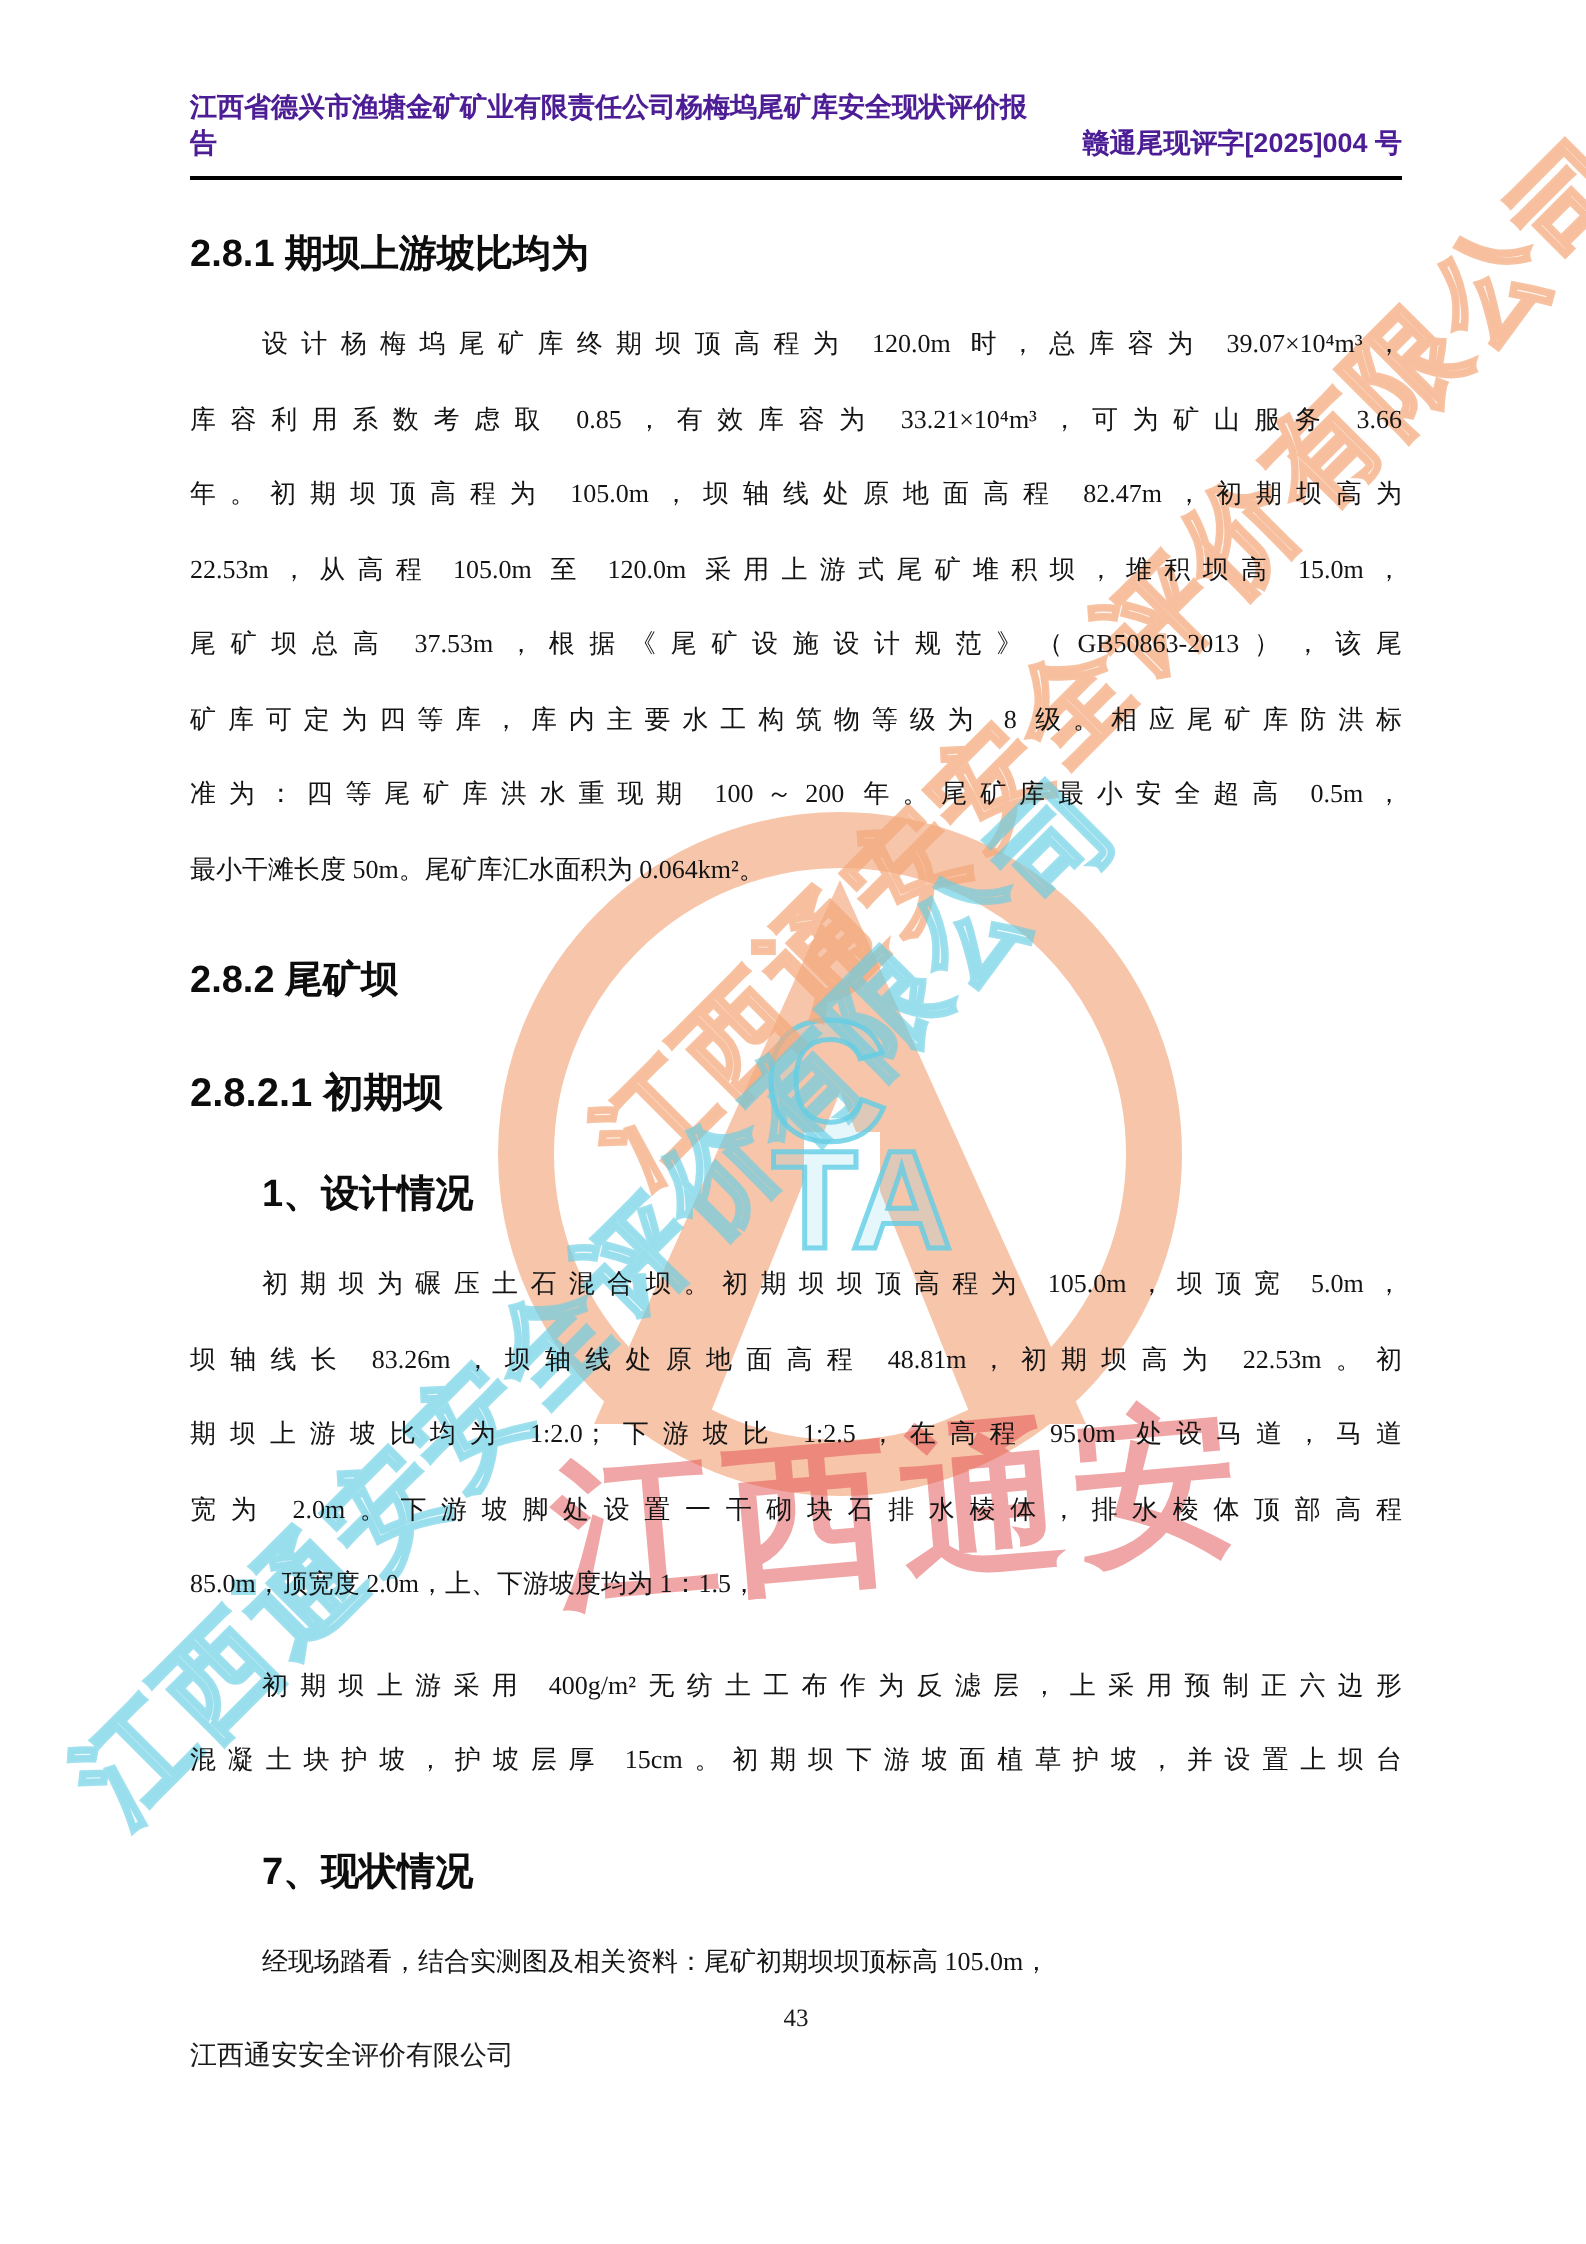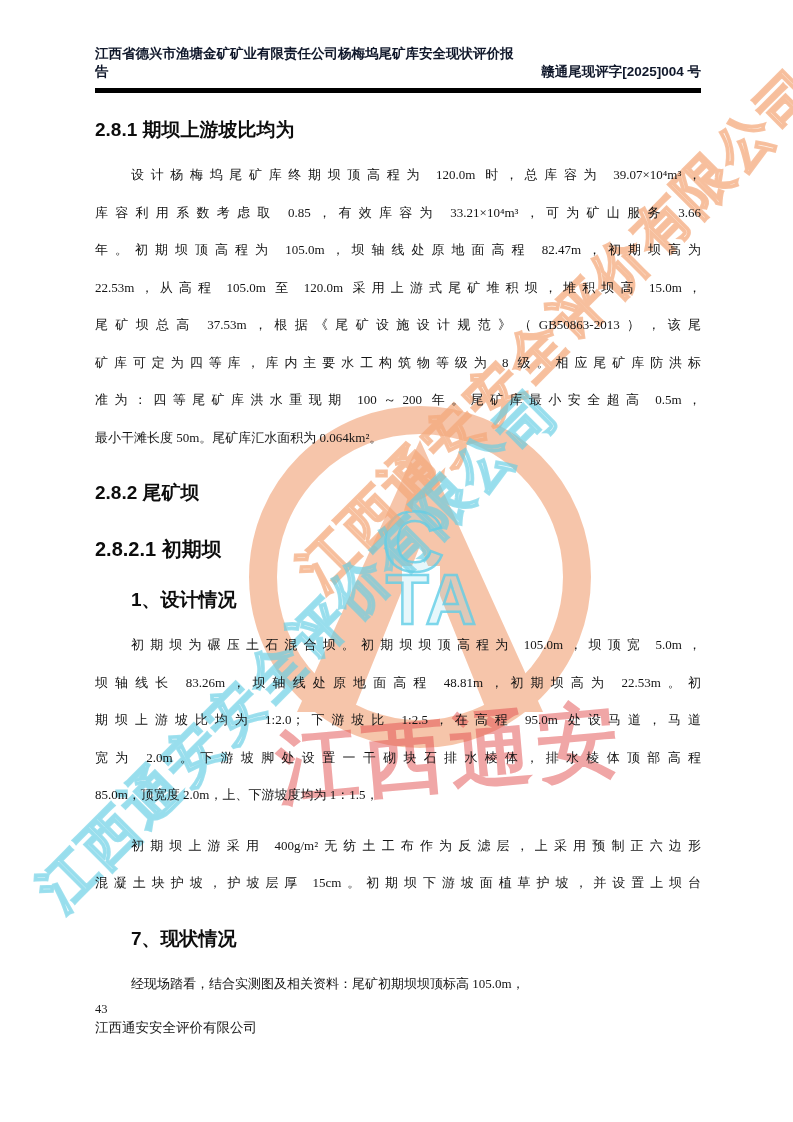--- a/index.html
+++ b/index.html
@@ -22,39 +22,39 @@
     -webkit-text-stroke:2px rgba(100,205,228,0.62); }
   .wm-diag-salmon{ left:205px; top:292px; color:rgba(246,185,145,0.14);
     -webkit-text-stroke:2px rgba(243,168,122,0.70); }
   .wm-red { position:absolute; left:276px; top:700px; font-family:"Liberation Sans", sans-serif;
     font-weight:700; font-size:82px; letter-spacing:5px; color:rgba(226,78,78,0.50);
     transform:rotate(-5deg); white-space:nowrap; }
   
   .content { position:relative; z-index:1; padding:0 92px 0 95px; }
   .pg-header {
     display:flex; justify-content:center; align-items:flex-end;
-    padding-top:45px; padding-bottom:7px; border-bottom:5px solid #000000;
-    font-family:"Liberation Sans", sans-serif; font-weight:700; font-size:13.5px; color:#0f172a;
+    padding-top:45px; padding-bottom:7px; border-bottom:2px solid #000000;
+    font-family:"Liberation Sans", sans-serif; font-weight:700; font-size:13.5px; color:#4c1d95;
   }
   .pg-header .right { white-space:nowrap; margin-left:22px; }
   .doc-body { margin-top:0; }
   .hd { font-family:"Liberation Sans", sans-serif; font-weight:700; color:#0d0d0d; }
   .hd.h1 { font-size:19px; margin-top:24px; }
   .hd.h2 { font-size:20px; margin-top:30px; }
   .hd.h3 { font-size:19px; margin-top:24px; margin-left:36px; }
   .para { margin-top:13px; }
   .para .line {
     font-size:13px; line-height:37.5px; text-align:justify; text-align-last:justify;
     word-break:break-all;
   }
   .para .line.first { text-indent:36px; }
   .para .line.last { text-align-last:left; }
   
   .pg-number { position:absolute; z-index:1; left:95px; right:92px; top:1002px;
-    font-size:12.5px; color:#1a1a1a; }
+    text-align:center; font-size:12.5px; color:#1a1a1a; }
   .footer-company { position:absolute; z-index:1; left:95px; top:1019px;
     font-size:13.5px; color:#1a1a1a; font-family:"Liberation Sans", sans-serif; }
 </style>
 </head>
 <body>
 
 <div class="page">
 
   <div class="wm-layer">
     <svg class="wm-logo" viewBox="0 0 374 374" xmlns="http://www.w3.org/2000/svg" aria-hidden="true">

